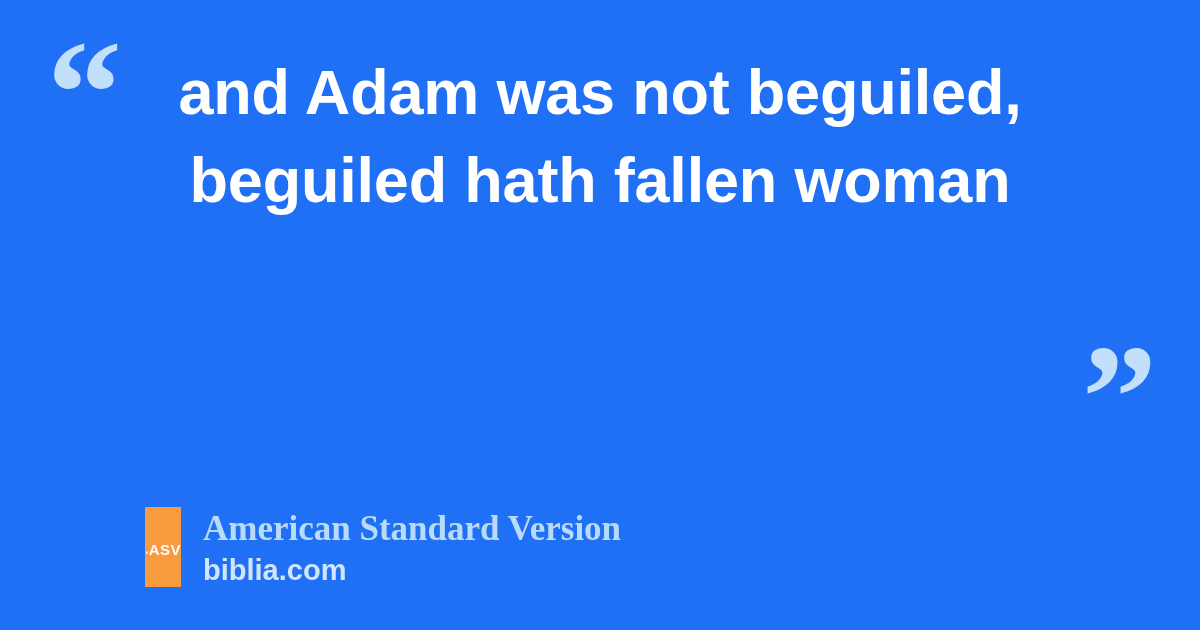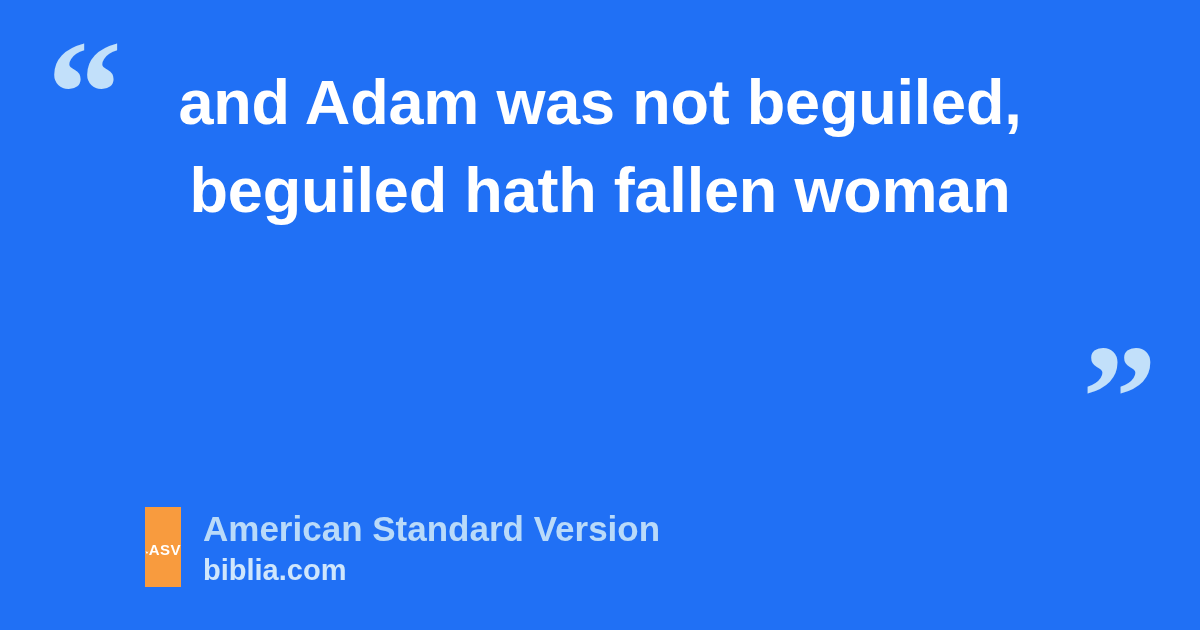--- a/index.html
+++ b/index.html
@@ -39,21 +39,21 @@
   #quote-close {
     left: 1082px;
     top: 322px;
     font-size: 150px;
   }
 
   
   #quote-block {
     position: absolute;
     left: 60px;
-    top: 58px;
+    top: 48px;
     width: 1080px;
     text-align: center;
   }
   .quote-line {
     color: #ffffff;
     font-family: "Liberation Sans", sans-serif;
     font-weight: 700;
     font-size: 63px;
     line-height: 88px;
     letter-spacing: -0.2px;
@@ -98,21 +98,21 @@
   }
 
   #attribution-text {
     margin-left: 22px;
     display: flex;
     flex-direction: column;
     justify-content: flex-start;
   }
   #version-name {
     color: #b9daf9;
-    font-family: Liberation Sans, sans-serif;
+    font-family: Liberation Serif, serif;
     font-weight: 700;
     font-size: 35px;
     line-height: 44px;
     white-space: nowrap;
   }
   #site-url {
     margin-top: 4px;
     color: #cfe6fc;
     font-family: "Liberation Sans", sans-serif;
     font-weight: 700;

